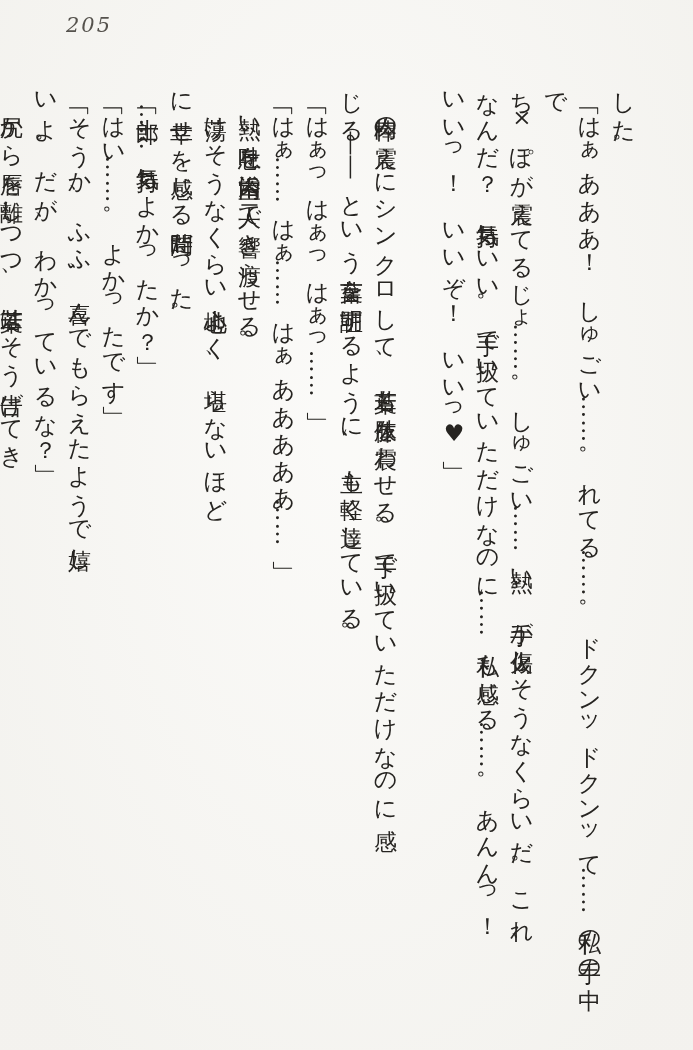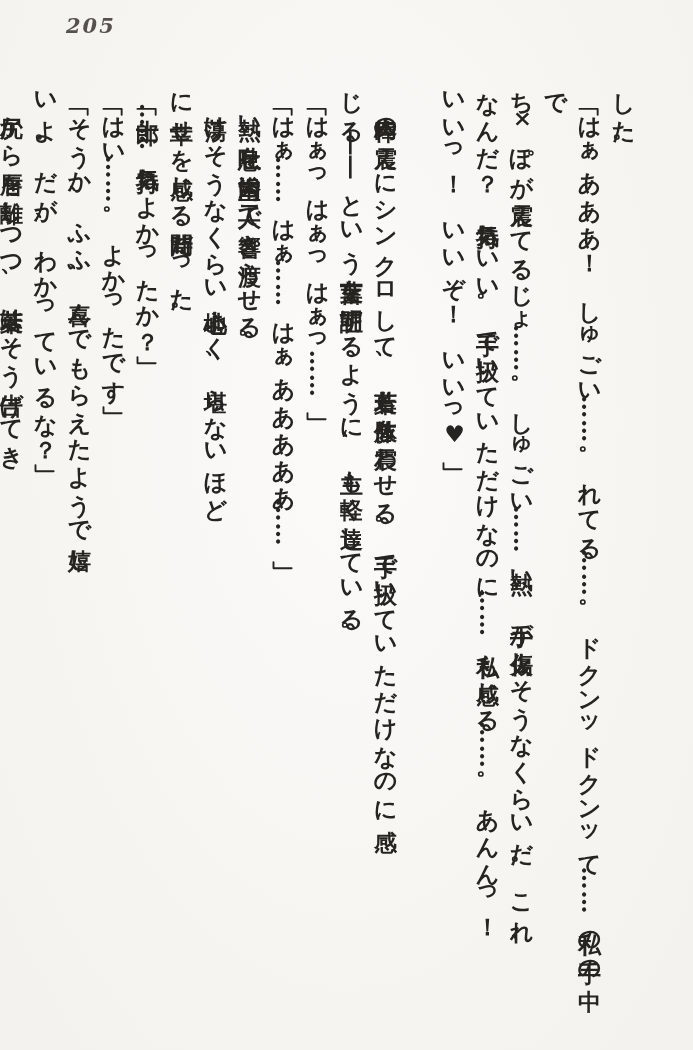--- a/index.html
+++ b/index.html
@@ -12,21 +12,20 @@
     position: relative;
     background: #f7f6f2;
     overflow: hidden;
   }
   .page {
     position: absolute;
     inset: 0;
     background:
       radial-gradient(ellipse at 50% 40%, rgba(255,255,255,0.5), rgba(0,0,0,0.015) 90%),
       #f7f6f2;
-    font-weight: bold;
   }
   .page-number {
     position: absolute;
     top: 13px;
     left: 66px;
     font-family: "DejaVu Serif", serif;
     font-style: italic;
     font-size: 21px;
     letter-spacing: 2px;
     color: #55524d;

